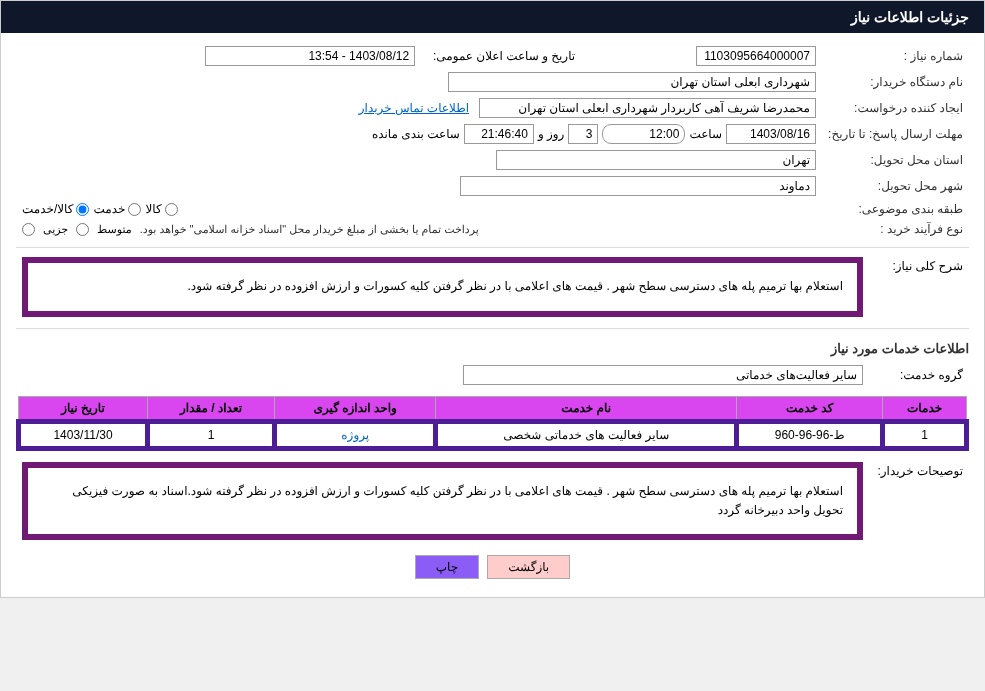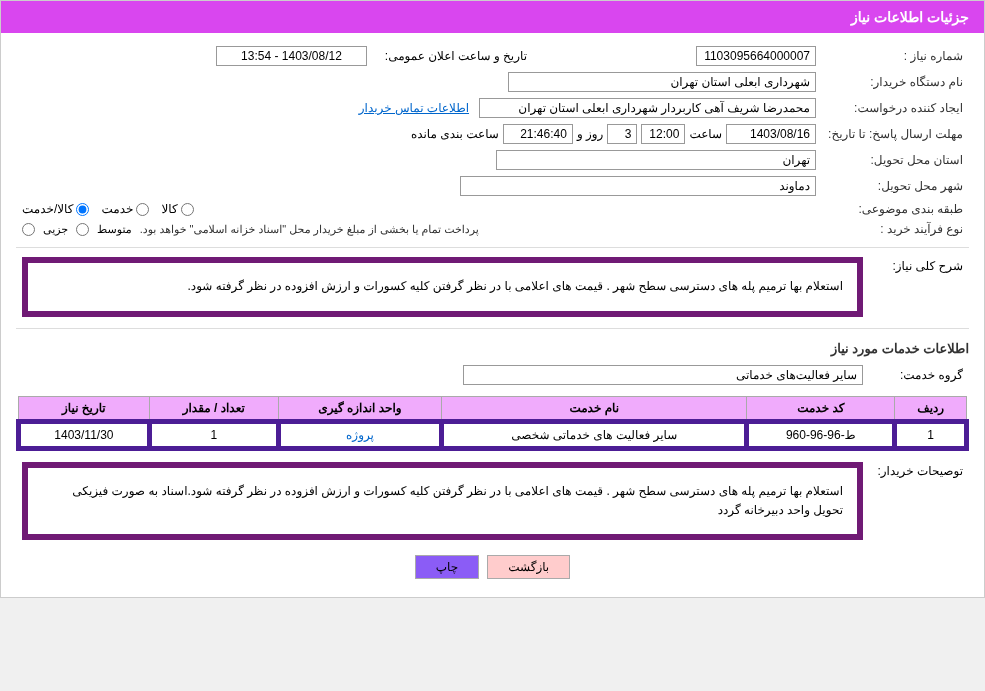--- a/index.html
+++ b/index.html
@@ -8,21 +8,21 @@
       font-size: 12px;
       background: #f0f0f0;
       direction: rtl;
     }
     .container {
       width: 985px;
       background: #fff;
       border: 1px solid #ccc;
     }
     .header {
-      background: #d946ef;
+      background: #0f172a;
       color: #fff;
       text-align: right;
       padding: 8px 15px;
       font-size: 14px;
       font-weight: bold;
     }
     .content {
       padding: 10px 15px;
     }
     .section-title {
@@ -51,42 +51,42 @@
       text-align: right;
     }
     .input-box {
       border: 1px solid #999;
       background: #fff;
       padding: 2px 5px;
       min-height: 20px;
       display: inline-block;
     }
     .input-wide {
-      width: 308px;
+      width: 368px;
     }
     .input-narrow {
       width: 120px;
     }
     .blue-link {
       color: #0066cc;
       text-decoration: underline;
       cursor: pointer;
     }
     .date-row {
       display: flex;
       align-items: center;
       gap: 4px;
       flex-direction: row;
     }
     .date-row span {
       white-space: nowrap;
     }
     .radio-group {
       display: flex;
-      gap: 12px;
+      gap: 4px;
       align-items: center;
       flex-direction: row-reverse;
     }
     .radio-item {
       display: flex;
       align-items: center;
       gap: 3px;
     }
     .process-row {
       display: flex;
@@ -103,21 +103,21 @@
       text-align: right;
       line-height: 1.6;
       direction: rtl;
     }
     .services-table {
       width: 100%;
       border-collapse: collapse;
       margin: 8px 0;
     }
     .services-table th {
-      background: #f0abfc;
+      background: #d946ef;
       border: 1px solid #aaa;
       padding: 4px 8px;
       text-align: center;
       font-weight: bold;
     }
     .services-table td {
       border: 5px solid #4c1d95;
       padding: 4px 8px;
       text-align: center;
     }
@@ -162,21 +162,21 @@
 
     <table class="info-table">
       <tbody>
           <tr>
         <td class="label-cell">شماره نیاز :</td>
         <td class="value-cell">
           <span class="input-box input-narrow">1103095664000007</span>
         </td>
         <td style="width:160px;text-align:right;">تاریخ و ساعت اعلان عمومی:</td>
         <td>
-          <span class="input-box" style="width:151px;text-align:center;">1403/08/12 - 13:54</span>
+          <span class="input-box" style="width:210px;">1403/08/12 - 13:54</span>
         </td>
       </tr>
       <tr>
         <td class="label-cell">نام دستگاه خریدار:</td>
         <td colspan="3" class="value-cell">
           <span class="input-box input-wide">شهرداری ابعلی استان تهران</span>
         </td>
       </tr>
       <tr>
         <td class="label-cell">ایجاد کننده درخواست:</td>
@@ -185,21 +185,21 @@
           &nbsp;
           <span class="blue-link">اطلاعات تماس خریدار</span>
         </td>
       </tr>
       <tr>
         <td class="label-cell">مهلت ارسال پاسخ: تا تاریخ:</td>
         <td colspan="3">
           <div class="date-row">
             <span class="input-box" style="width:90px;">1403/08/16</span>
             <span>ساعت</span>
-            <span class="input-box" style="width:44px;">12:00</span>
+            <span class="input-box" style="width:83px;border-radius:9px;">12:00</span>
             <span class="input-box" style="width:30px;">3</span>
             <span>روز و</span>
             <span class="input-box" style="width:70px;">21:46:40</span>
             <span>ساعت بندی مانده</span>
           </div>
         </td>
       </tr>
       <tr>
         <td class="label-cell">استان محل تحویل:</td>
         <td colspan="3">
@@ -270,21 +270,21 @@
         <td>
           <span class="input-box" style="width:400px;">سایر فعالیت‌های خدماتی</span>
         </td>
       </tr>
     </tbody>
       </table>
 
     <table class="services-table">
       <thead>
         <tr>
-          <th>ردیف</th>
+          <th>خدمات</th>
           <th>کد خدمت</th>
           <th>نام خدمت</th>
           <th>واحد اندازه گیری</th>
           <th>تعداد / مقدار</th>
           <th>تاریخ نیاز</th>
         </tr>
       </thead>
       <tbody id="services-tbody">
       <tr>
             <td>1</td>

